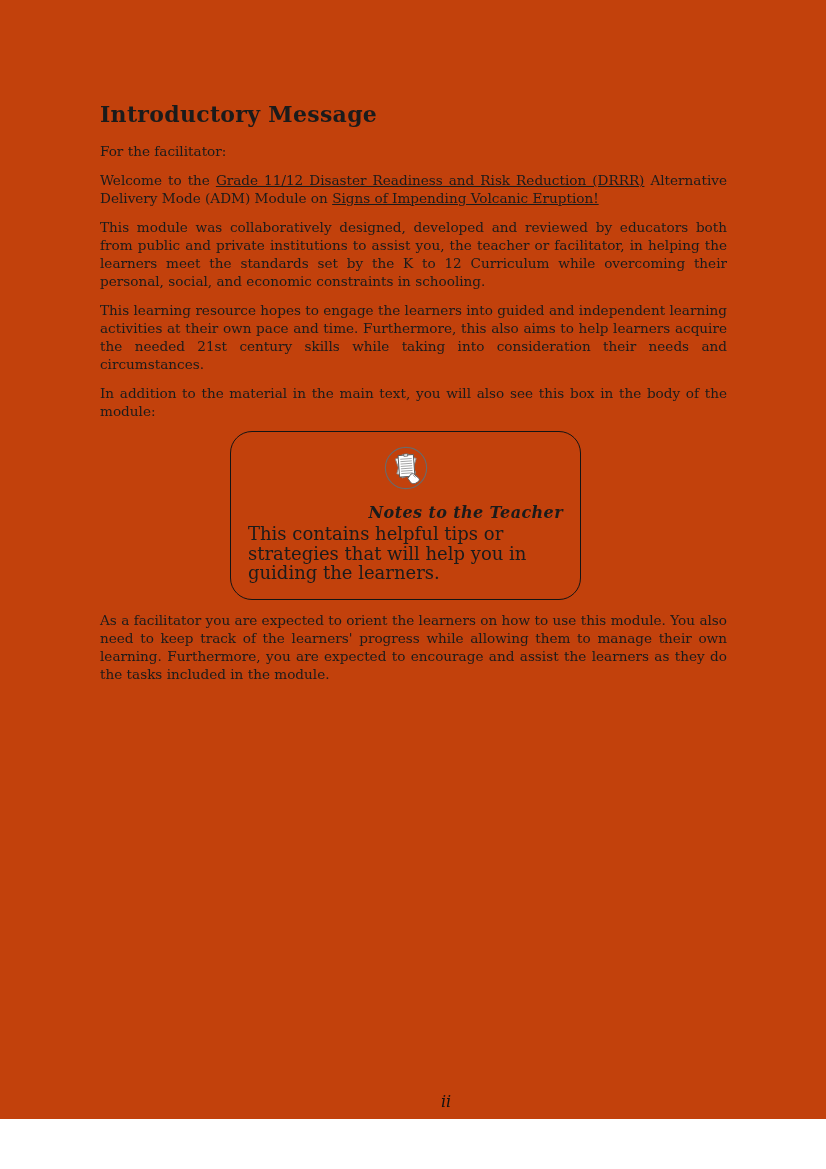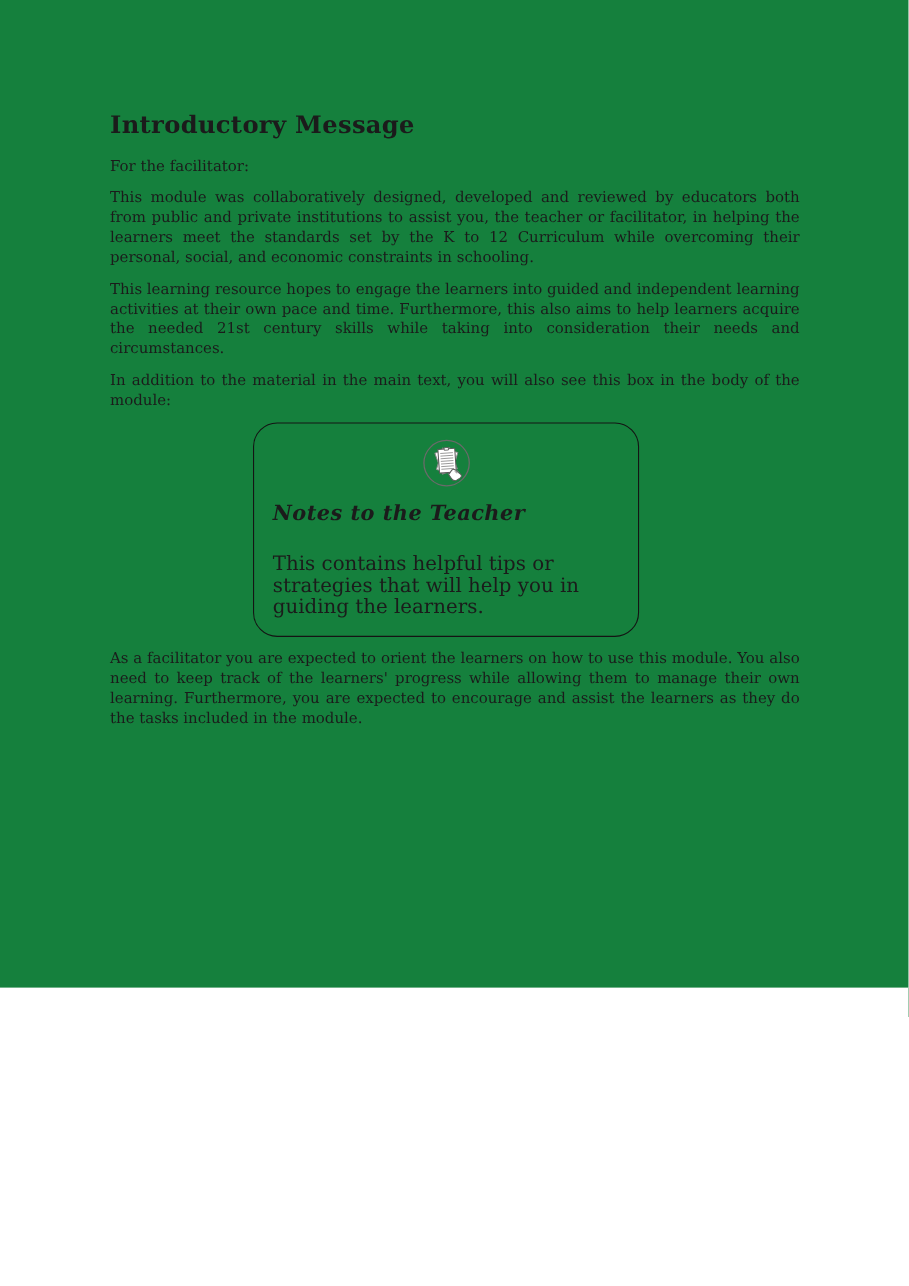--- a/index.html
+++ b/index.html
@@ -1,20 +1,20 @@
 <!DOCTYPE html>
 <html><head>
 <meta charset="utf-8">
 <style>
   html, body { margin: 0; padding: 0; background: #ffffff; }
   .page {
     position: relative;
     width: 826px;
-    height: 898px;
-    background: #15803d;
+    height: 1119px;
+    background: #c2410c;
     font-family: "DejaVu Serif", "Liberation Serif", serif;
     color: #1b1b1b;
     overflow: hidden;
   }
   .content {
     position: absolute;
     left: 100px;
     top: 101px;
     width: 627px;
   }
@@ -36,26 +36,26 @@
     box-sizing: border-box;
     width: 351px;
     min-height: 160px;
     margin: 10px 0 11px 130px;
     border: 1.6px solid #141414;
     border-radius: 22px;
     padding: 11px 17px 16px 17px;
   }
   .notes-icon-wrap { text-align: center; margin: 2px 0 6px 0; }
   .notes-title {
-    text-align: left;
+    text-align: right;
     font-weight: bold;
     font-style: italic;
-    font-size: 19px;
+    font-size: 16px;
     letter-spacing: 0.4px;
-    margin: 8px 0 25px 0;
+    margin: 8px 0 2px 0;
   }
   .notes-body {
     font-size: 18px;
     line-height: 19.5px;
     text-align: left;
     margin: 0;
   }
   .page-number {
     position: absolute;
     top: 1092px;
@@ -82,20 +82,21 @@
 </head>
 <body>
 
 <div class="page">
   <div class="content">
 
     <h1 class="doc-title">Introductory Message</h1>
 
     <p class="para salutation">For the facilitator:</p>
 
+    <p class="para"><span>Welcome to the </span><span class="u">Grade 11/12 Disaster Readiness and Risk Reduction (DRRR)</span><span> Alternative Delivery Mode (ADM) Module on </span><span class="u">Signs of Impending Volcanic Eruption!</span></p>
 
     <p class="para">This module was collaboratively designed, developed and reviewed by educators both from public and private institutions to assist you, the teacher or facilitator, in helping the learners meet the standards set by the K to 12 Curriculum while overcoming their personal, social, and economic constraints in schooling.</p>
 
     <p class="para">This learning resource hopes to engage the learners into guided and independent learning activities at their own pace and time. Furthermore, this also aims to help learners acquire the needed 21st century skills while taking into consideration their needs and circumstances.</p>
 
     <p class="para">In addition to the material in the main text, you will also see this box in the body of the module:</p>
 
     <div class="notes-box">
       <div class="notes-icon-wrap">
         <svg width="46" height="46" viewBox="0 0 48 48">

